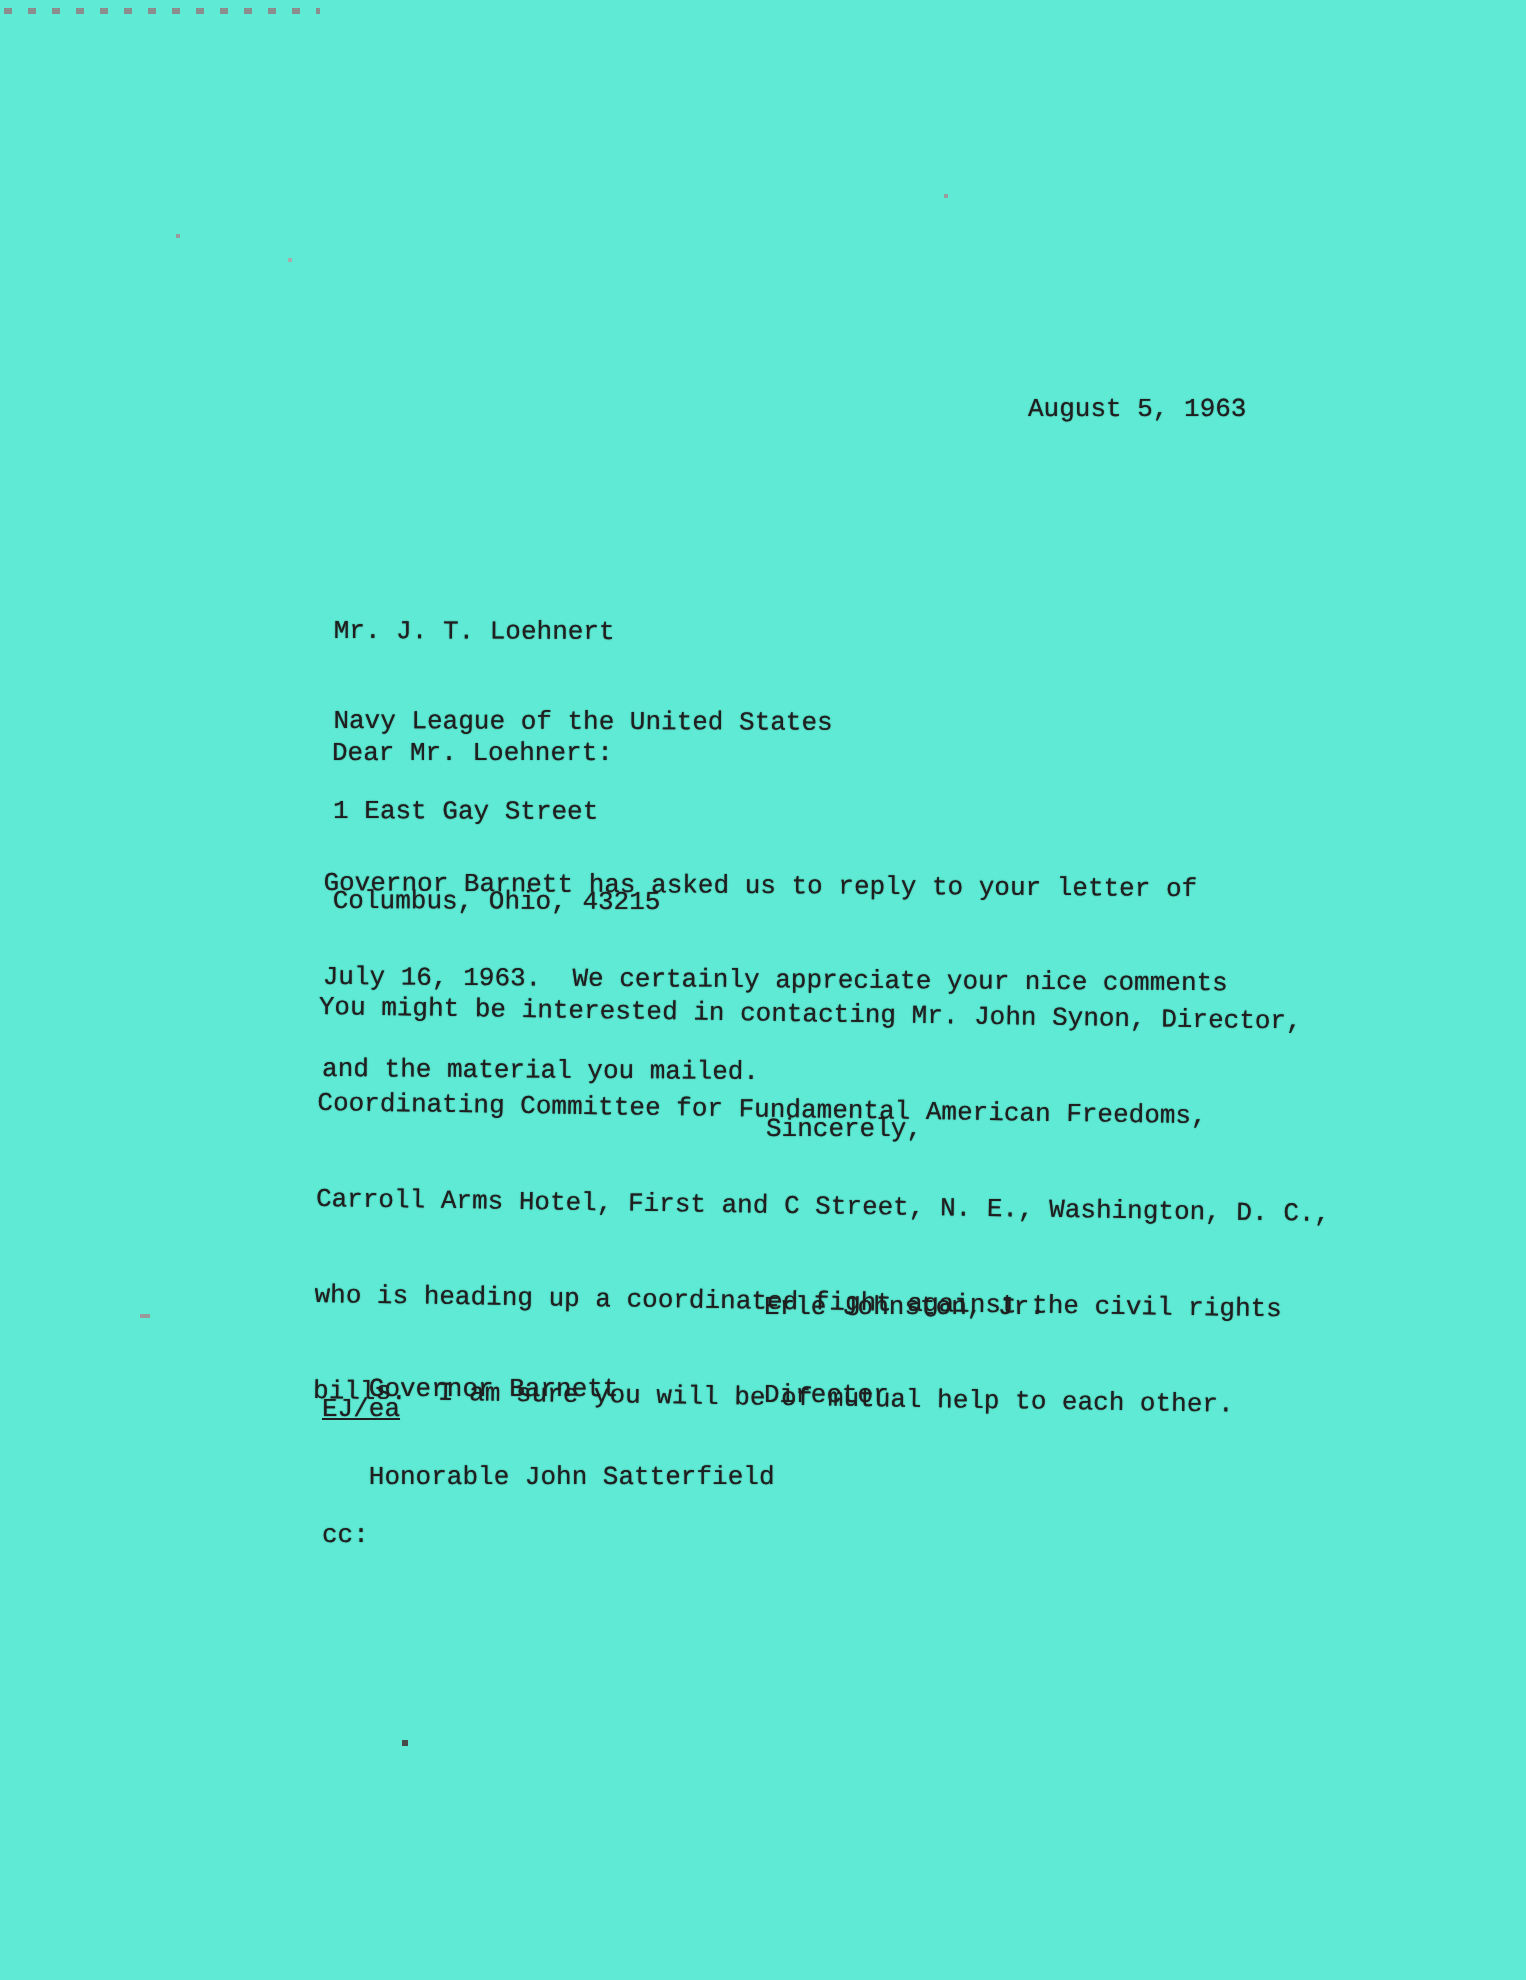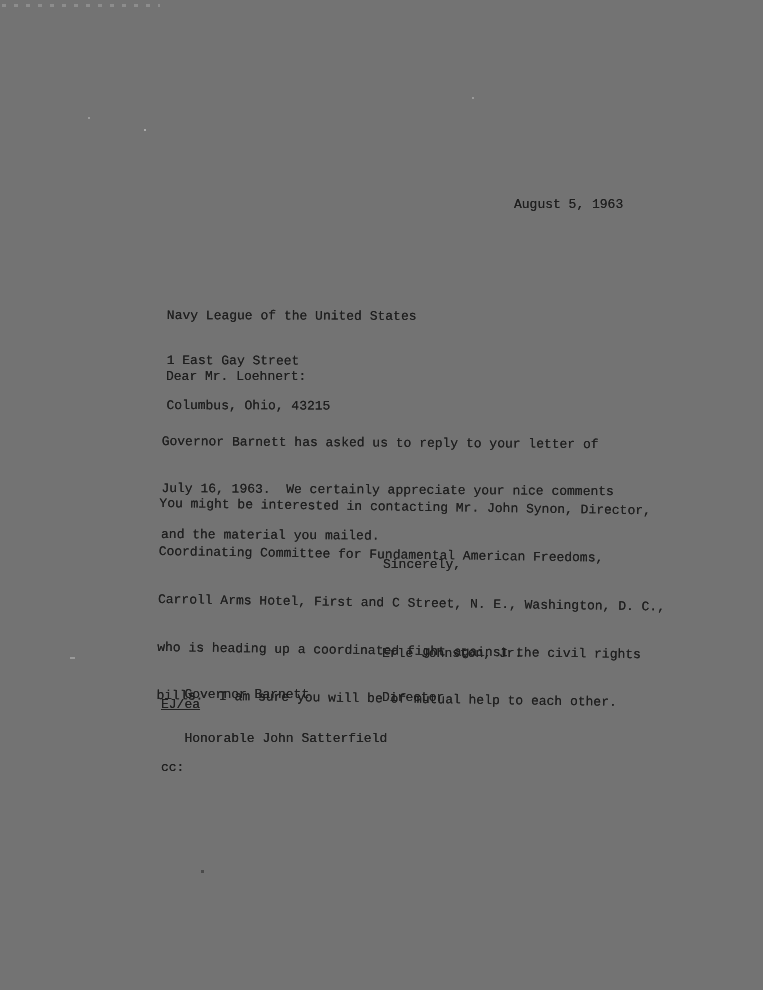--- a/index.html
+++ b/index.html
@@ -10,21 +10,21 @@
     width: 763px;
     height: 990px;
     background: #fdfdfc;
     overflow: hidden;
     position: relative;
     font-family: "Liberation Mono", "DejaVu Sans Mono", monospace;
   }
   .page {
     position: absolute;
     inset: 0;
-    background: #737373;
+    background: #5eead4;
     color: #1f1f1f;
   }
   .typewriter {
     font-size: 13px;
     color: #1f1f1f;
     text-shadow: 0 0 0.6px rgba(25,25,25,0.85);
     white-space: pre;
   }
   .line { white-space: pre; }
 
@@ -116,20 +116,21 @@
 
   <div class="speck speck-1"></div>
   <div class="speck speck-2"></div>
   <div class="speck speck-3"></div>
   <div class="speck speck-4"></div>
   <div class="speck speck-5"></div>
 
   <div class="typewriter date-line">August 5, 1963</div>
 
   <div class="typewriter recipient">
+    <div class="line">Mr. J. T. Loehnert</div>
     <div class="line">Navy League of the United States</div>
     <div class="line">1 East Gay Street</div>
     <div class="line">Columbus, Ohio, 43215</div>
   </div>
 
   <div class="typewriter salutation">Dear Mr. Loehnert:</div>
 
   <div class="typewriter para-1">
     <div class="line">Governor Barnett has asked us to reply to your letter of</div>
     <div class="line">July 16, 1963.  We certainly appreciate your nice comments</div>

